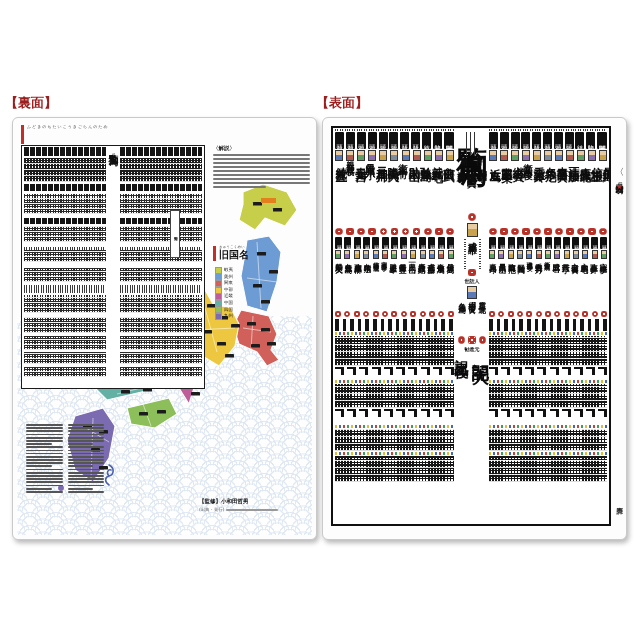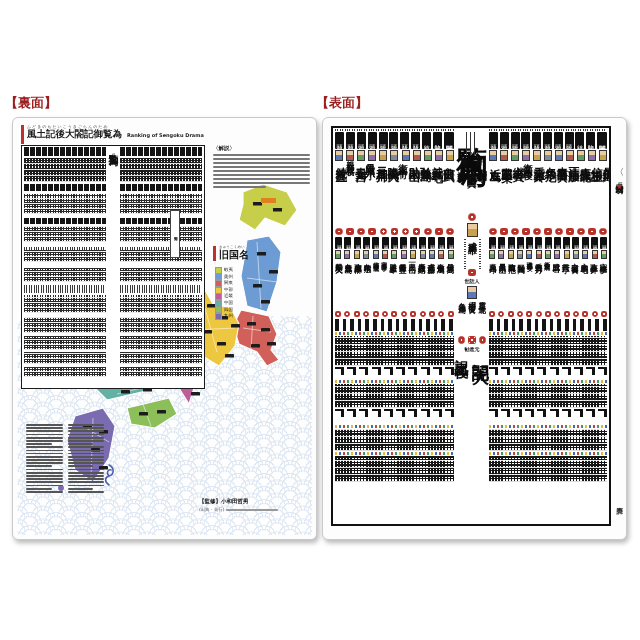--- a/index.html
+++ b/index.html
@@ -141,24 +141,20 @@
 <div class="canvas">
 
   <div class="pagelabel" style="left:5px;top:94px;">【裏面】</div>
   <div class="pagelabel" style="left:316px;top:94px;">【表面】</div>
 
   <div class="page page-back">
     <div class="bp-header">
       <div class="redbar"></div>
       <div>
         <div class="bp-furi">ふどきのちたいこうきごらんのため</div>
-        <div style="display:flex;align-items:baseline;">
-          <div class="bp-title">風土記後大閤記御覧為</div>
-          <div class="bp-eng">Ranking of Sengoku Drama</div>
-        </div>
       </div>
     </div>
 
     <div class="bw" id="bw">
       <div class="bwcol" id="bwBands">
           <div class="bwh" style="height: 9px;"></div>
           <div class="g" style="height: 2px;"></div>
           <div class="n1" style="height: 24px;"></div>
           <div class="g" style="height: 2px;"></div>
           <div class="bwh" style="height: 7px;"></div>

